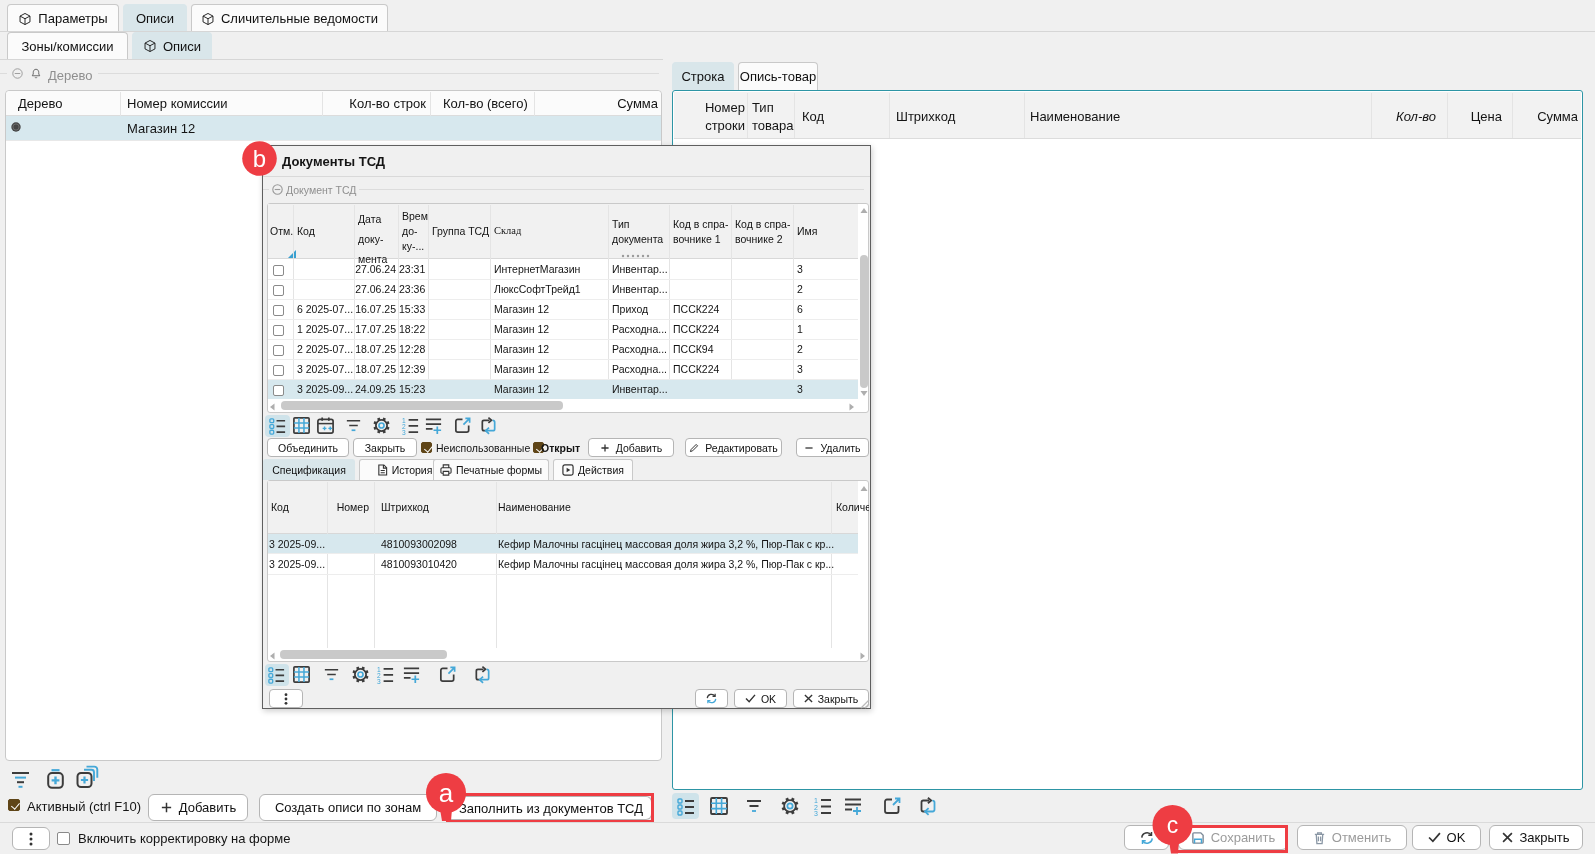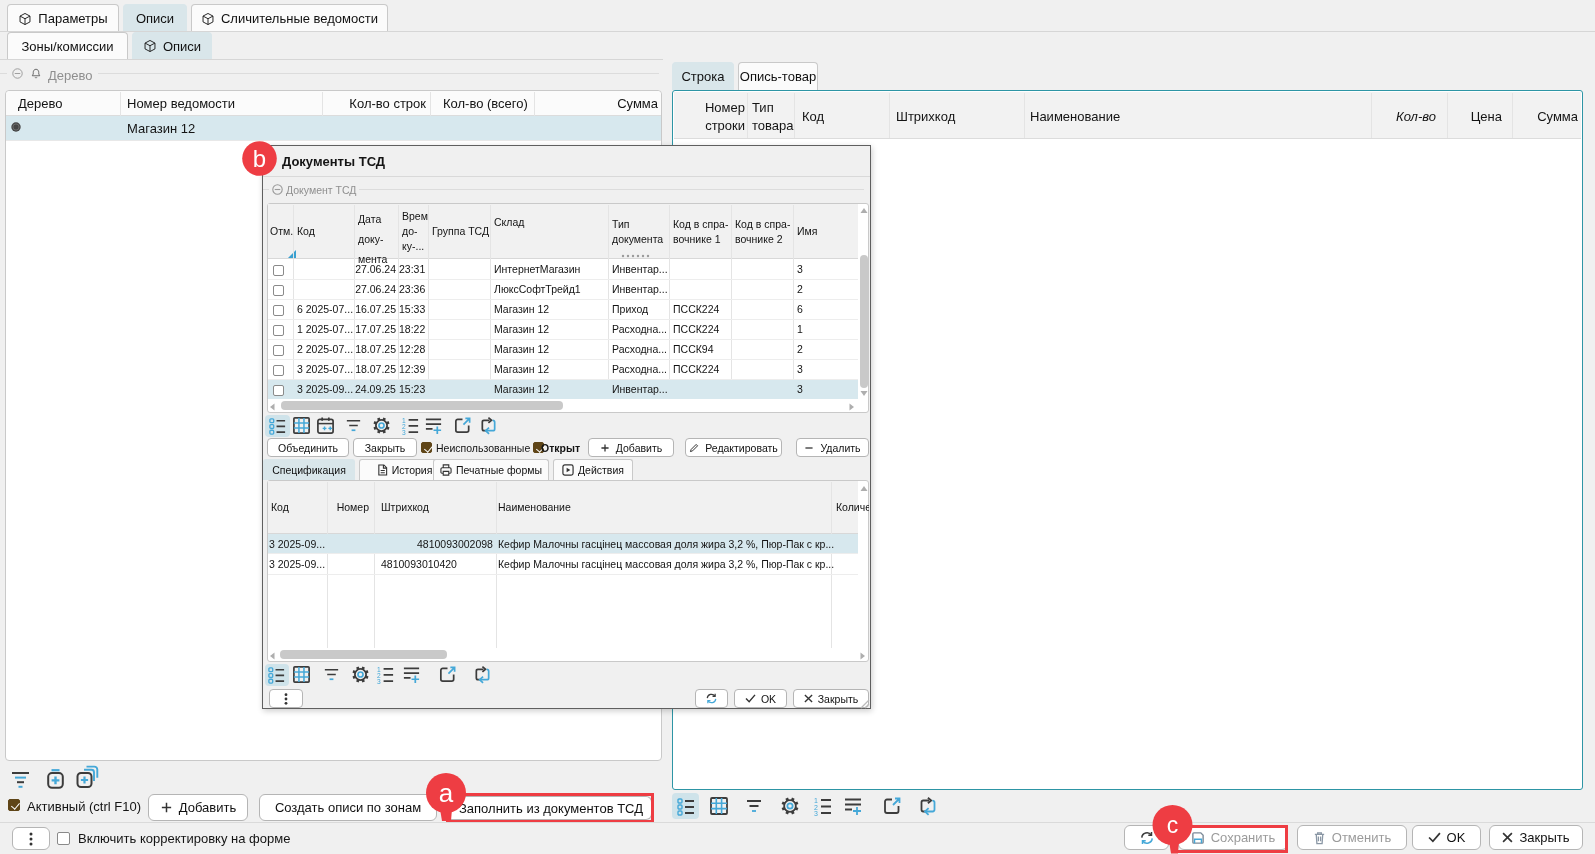--- a/index.html
+++ b/index.html
@@ -100,21 +100,21 @@
 <svg style="left:30px; top:66px;" width="12" height="15" viewBox="0 0 24 24" fill="none" stroke="#5f5f5f" stroke-width="1.8">
     <path d="M12 3.5 C8.5 3.5 6.5 6.5 6.5 9.5 L6.5 13 L4.5 16.5 L19.5 16.5 L17.5 13 L17.5 9.5 C17.5 6.5 15.5 3.5 12 3.5 Z"></path>
     <path d="M10 19.5 a2.2 2.2 0 0 0 4 0"></path>
   </svg>
 <div class="abs grey nw" style="left:48px; top:68px; font-size:13px;">Дерево</div>
 <div class="hdrline" style="left:98px; top:73px; width:561px; background:#dcdcdc;"></div>
 
 <div class="abs" style="left:5px; top:90px; width:657px; height:671px; background:#fff; border:1px solid #c9c9c9; border-radius:4px;"></div>
 <div class="abs" style="left:6px; top:91px; width:655px; height:25px; background:#fbfbfb; border-radius:4px 4px 0 0; border-bottom:1px solid #dcdcdc;"></div>
 <div class="abs nw" style="left:18px; top:96px; font-size:13px;">Дерево</div>
-<div class="abs nw" style="left:127px; top:96px; font-size:13px;">Номер ведомости</div>
+<div class="abs nw" style="left:127px; top:96px; font-size:13px;">Номер комиссии</div>
 <div class="abs nw" style="left:322px; top:96px; width:104px; font-size:13px; text-align:right;">Кол-во строк</div>
 <div class="abs nw" style="left:443px; top:96px; font-size:13px;">Кол-во (всего)</div>
 <div class="abs nw" style="left:534px; top:96px; width:124px; font-size:13px; text-align:right;">Сумма</div>
 <div class="colsep" style="left:120px; top:92px; height:24px;"></div>
 <div class="colsep" style="left:322px; top:92px; height:24px;"></div>
 <div class="colsep" style="left:430px; top:92px; height:24px;"></div>
 <div class="colsep" style="left:534px; top:92px; height:24px;"></div>
 <div class="abs" style="left:6px; top:116px; width:655px; height:25px; background:#d7e8ee; border-bottom:1px solid #e8e8e8;"></div>
 <svg style="left:11px; top:122px;" width="10" height="10" viewBox="0 0 10 10">
     <circle cx="5" cy="5" r="4.7" fill="#454545"></circle>
@@ -240,21 +240,21 @@
   <div class="abs grey nw" style="left:23px; top:38px; font-size:10.5px;">Документ ТСД</div>
   <div class="hdrline" style="left:96px; top:43px; width:505px; background:#dcdcdc;"></div>
   <div id="dlgtable">
     <div class="abs" style="left:4px; top:57px; width:602px; height:210px; background:#fff; border:1px solid #c9c9c9; border-radius:3px;"></div>
     <div class="abs" style="left:5px; top:58px; width:590px; height:55px; background:#f1f1f1; border-bottom:1px solid #d8d8d8;"></div>
     <div class="abs nw" style="left:7px; top:79px; font-size:10.5px;">Отм.</div>
     <div class="abs nw" style="left:34px; top:79px; font-size:10.5px;">Код</div>
     <div class="abs nw" style="left:95px; top:63px; font-size:10.5px; line-height:20px;">Дата<br>доку-<br>мента</div>
     <div class="abs nw" style="left:139px; top:63px; font-size:10.5px; line-height:15px;">Врем<br>до-<br>ку-...</div>
     <div class="abs nw" style="left:169px; top:79px; font-size:10.5px;">Группа ТСД</div>
-    <div class="abs nw" style="left:231px; top:70px; font-size:10.5px;">Склад</div>
+    <div class="abs nw" style="left:231px; top:79px; font-size:10.5px;font-family:Liberation Serif, serif;">Склад</div>
     <div class="abs nw" style="left:349px; top:71px; font-size:10.5px; line-height:15px;">Тип<br>документа</div>
     <div class="abs nw" style="left:410px; top:71px; font-size:10.5px; line-height:15px;">Код в спра-<br>вочнике 1</div>
     <div class="abs nw" style="left:472px; top:71px; font-size:10.5px; line-height:15px;">Код в спра-<br>вочнике 2</div>
     <div class="abs nw" style="left:534px; top:79px; font-size:10.5px;">Имя</div>
     <svg style="left:25px; top:104px;" width="8" height="8" viewBox="0 0 8 8">
         <path d="M8 0 L8 8 L0 8 Z" fill="#3aa0d0"></path>
       </svg>
       <svg style="left:358px; top:108px;" width="30" height="4" viewBox="0 0 30 4">
         <circle cx="2" cy="2" r="1.2" fill="#9a9a9a"></circle>
         <circle cx="7" cy="2" r="1.2" fill="#9a9a9a"></circle>
@@ -413,21 +413,21 @@
     <div class="abs nw" style="left:20px; top:355px; width:86px; font-size:10.5px; text-align:right;">Номер</div>
     <div class="abs nw" style="left:118px; top:355px; font-size:10.5px;">Штрихкод</div>
     <div class="abs nw" style="left:235px; top:355px; font-size:10.5px;">Наименование</div>
     <div class="abs nw" style="left:573px; top:355px; font-size:10.5px; width:33px; overflow:hidden;">Количе</div>
     <div class="colsep" style="left:64px; top:336px; height:166px;"></div>
     <div class="colsep" style="left:111px; top:336px; height:166px;"></div>
     <div class="colsep" style="left:233px; top:336px; height:166px;"></div>
     <div class="colsep" style="left:568px; top:336px; height:166px;"></div>
     <div class="abs" style="left:5px; top:388px; width:590px; height:20px; background:#d7e8ee; border-bottom:1px solid #ededed;"></div>
     <div class="abs nw" style="left:6px; top:392px; font-size:10.5px;">3 2025-09...</div>
-    <div class="abs nw" style="left:118px; top:392px; font-size:10.5px;margin-left:36px;">4810093002098</div>
+    <div class="abs nw" style="left:118px; top:392px; font-size:10.5px;">4810093002098</div>
     <div class="abs nw" style="left:235px; top:392px; font-size:10.5px; width:338px; overflow:hidden;">Кефир Малочны гасцінец массовая доля жира 3,2 %, Пюр-Пак с кр...</div>
     <div class="hdrline" style="left:5px; top:428px; width:590px; background:#ededed;"></div>
     <div class="abs nw" style="left:6px; top:412px; font-size:10.5px;">3 2025-09...</div>
     <div class="abs nw" style="left:118px; top:412px; font-size:10.5px;">4810093010420</div>
     <div class="abs nw" style="left:235px; top:412px; font-size:10.5px; width:338px; overflow:hidden;">Кефир Малочны гасцінец массовая доля жира 3,2 %, Пюр-Пак с кр...</div>
     <svg style="left:597px; top:339px;" width="8" height="7" viewBox="0 0 8 7">
         <path d="M4 1 L7.5 6 L0.5 6 Z" fill="#aeaeae"></path>
       </svg>
     <svg style="left:6px; top:506px;" width="6" height="8" viewBox="0 0 6 8">
         <path d="M1 4 L5.5 0.5 L5.5 7.5 Z" fill="#aeaeae"></path>

